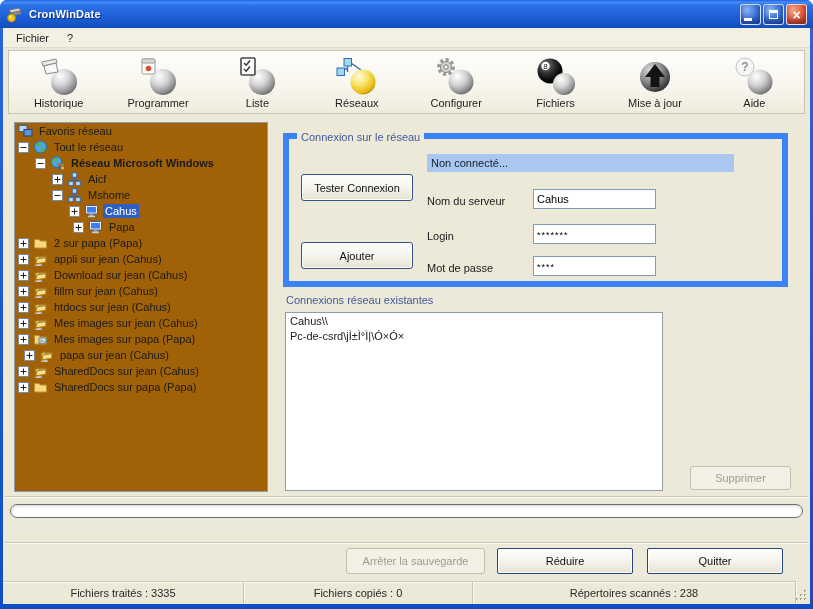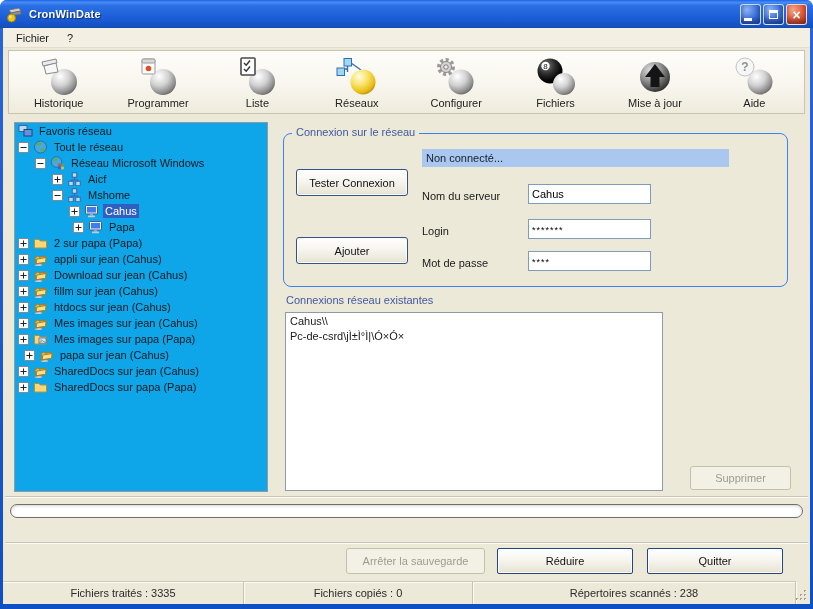--- a/index.html
+++ b/index.html
@@ -33,29 +33,29 @@
   .toolbar{position:absolute;left:5px;right:5px;top:22px;height:64px;box-sizing:border-box;
     border:1px solid #c8c4b2;background:linear-gradient(180deg,#fefdfa 0%,#f8f6ee 55%,#efebdc 100%);
     display:flex;align-items:stretch;}
   .tb-item{flex:1 1 0;display:flex;flex-direction:column;align-items:center;justify-content:flex-end;
     padding-bottom:4px;cursor:default;}
   .tb-icon{width:44px;height:40px;}
   .tb-icon svg{display:block;}
   .tb-label{margin-top:1px;color:#222;}
   
   .tree-panel{position:absolute;left:11px;top:94px;width:254px;height:370px;box-sizing:border-box;
-    background:#0ea5e9;border:1px solid #8e9aa8;overflow:hidden;}
+    background:#a16207;border:1px solid #8e9aa8;overflow:hidden;}
   .tree-row{height:16px;display:flex;align-items:center;white-space:nowrap;}
   .exp{width:11px;height:11px;margin-right:4px;flex:0 0 auto;display:inline-flex;}
   .t-icon{width:15px;height:14px;margin-right:4px;flex:0 0 auto;display:inline-flex;}
   .t-label{padding:0 2px;line-height:14px;}
   .t-label.sel{background:#2f5fc0;color:#fff;}
   
   .groupbox{position:absolute;left:280px;top:105px;width:505px;height:154px;box-sizing:border-box;
-    border:1px solid #3b82f6;border-radius:8px;}
+    border:6px solid #3b82f6;border-radius:0;}
   .groupbox-legend{position:absolute;top:-8px;left:8px;background:#ece9d8;padding:0 4px;
     color:#41599e;}
   .status-msg{position:absolute;left:138px;top:15px;width:307px;height:18px;background:#a9c7ef;
     display:flex;align-items:center;padding-left:4px;box-sizing:border-box;color:#16202e;}
   .btn{position:absolute;display:flex;align-items:center;justify-content:center;cursor:default;
     border:1px solid #35528c;border-radius:3px;color:#111;
     background:linear-gradient(180deg,#ffffff 0%,#f6f5ef 45%,#eae7d8 90%,#ddd9c9 100%);
     box-shadow:inset 0 0 0 1px #fdfdfb;}
   .btn.disabled{border-color:#c3c0ad;color:#9e9c8e;background:#f3f1e6;box-shadow:none;}
   .btn-test{left:12px;top:35px;width:110px;height:25px;}
@@ -298,21 +298,21 @@
           </span>
           <span class="t-icon">
             <svg width="15" height="14" viewBox="0 0 14 14">
    <circle cx="7" cy="7" r="6" fill="#4aa8e0" stroke="#2a6ca8"></circle>
    <path d="M2 5 Q4 1.5 8 2.5 Q8.5 5 5.5 5.8 Q3 6 2 5 Z" fill="#58b058"></path>
    <path d="M7 9 Q9.5 7.5 12 9.5 Q10.5 12.3 8 11.5 Q6.8 10.4 7 9 Z" fill="#58b058"></path>
             </svg>
           </span>
           <span class="t-label">Tout le réseau</span>
         </div>
-        <div class="tree-row" style="padding-left: 20px;">
+        <div class="tree-row" style="padding-left: 20px; font-weight: bold;">
           <span class="exp">
             <svg width="11" height="11" viewBox="0 0 11 11">
     <rect x="0.5" y="0.5" width="10" height="10" fill="#fff" stroke="#7d8a98"></rect>
     <line x1="2.5" y1="5.5" x2="8.5" y2="5.5" stroke="#222"></line>
     </svg>
           </span>
           <span class="t-icon">
             <svg width="15" height="14" viewBox="0 0 14 14">
    <circle cx="6" cy="6" r="5.3" fill="#4aa8e0" stroke="#2a6ca8"></circle>
    <path d="M1.5 4.5 Q3.5 1.2 7 2.2 Q7.5 4.5 4.8 5.2 Q2.5 5.5 1.5 4.5 Z" fill="#58b058"></path>

